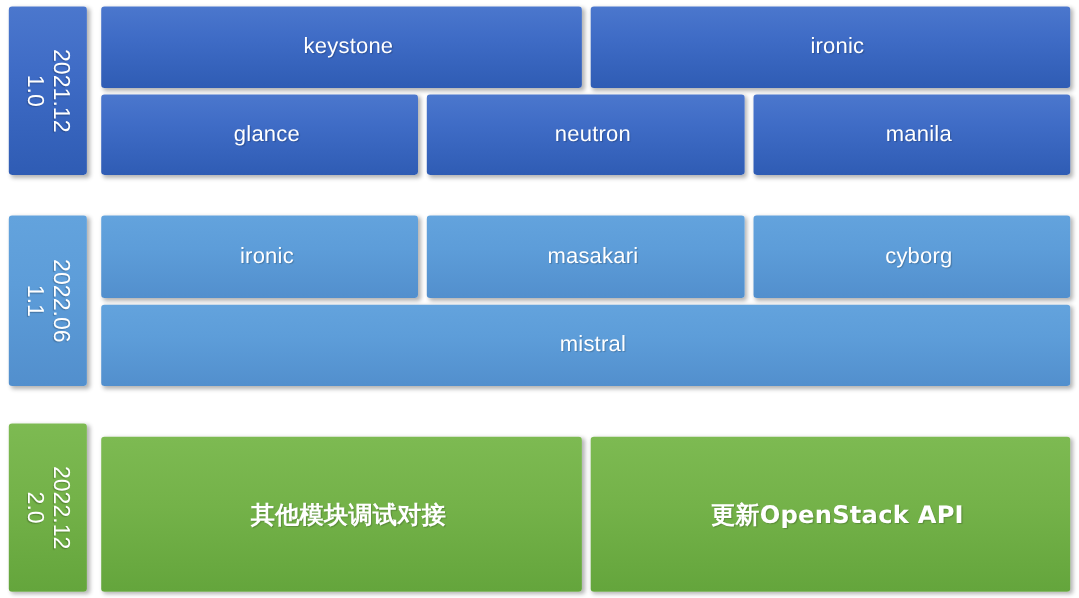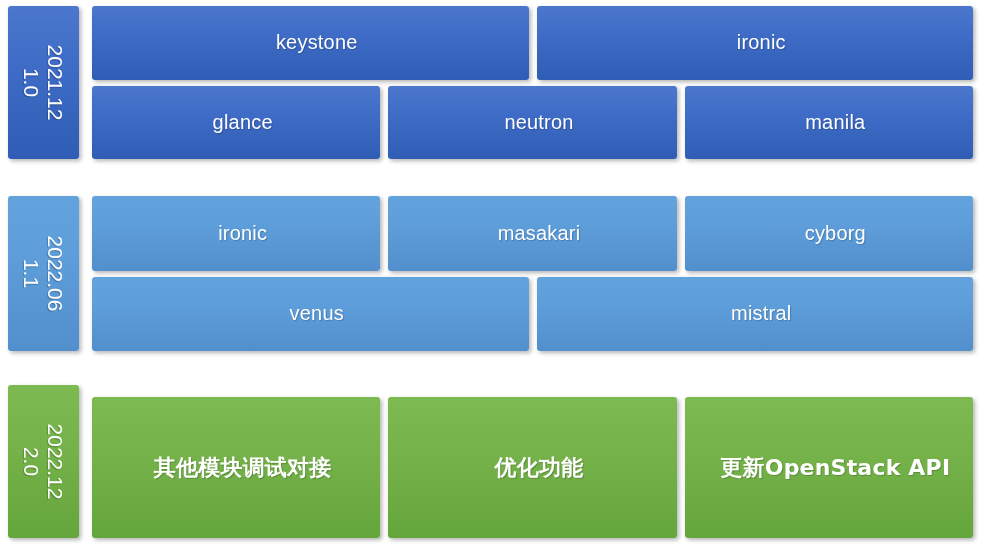--- a/index.html
+++ b/index.html
@@ -147,37 +147,35 @@
       </div>
     </div>
 
     <div class="phase-body two-rows">
       <div class="cell-row">
         <div class="cell tone-light-blue">ironic</div>
         <div class="cell tone-light-blue">masakari</div>
         <div class="cell tone-light-blue">cyborg</div>
       </div>
       <div class="cell-row">
-        <div class="cell tone-light-blue">venus</div>
         <div class="cell tone-light-blue">mistral</div>
       </div>
     </div>
   </div>
 
   <div class="phase-row r3">
 
     <div class="phase-label tone-green">
       <div class="rot">
         <span>2022.12</span>
         <span class="ver">2.0</span>
       </div>
     </div>
 
     <div class="phase-body">
       <div class="cell-row">
         <div class="cell cjk tone-green">其他模块调试对接</div>
-        <div class="cell cjk tone-green">优化功能</div>
         <div class="cell cjk tone-green">更新OpenStack API</div>
       </div>
     </div>
   </div>
 
 </div>
 
 </body></html>

